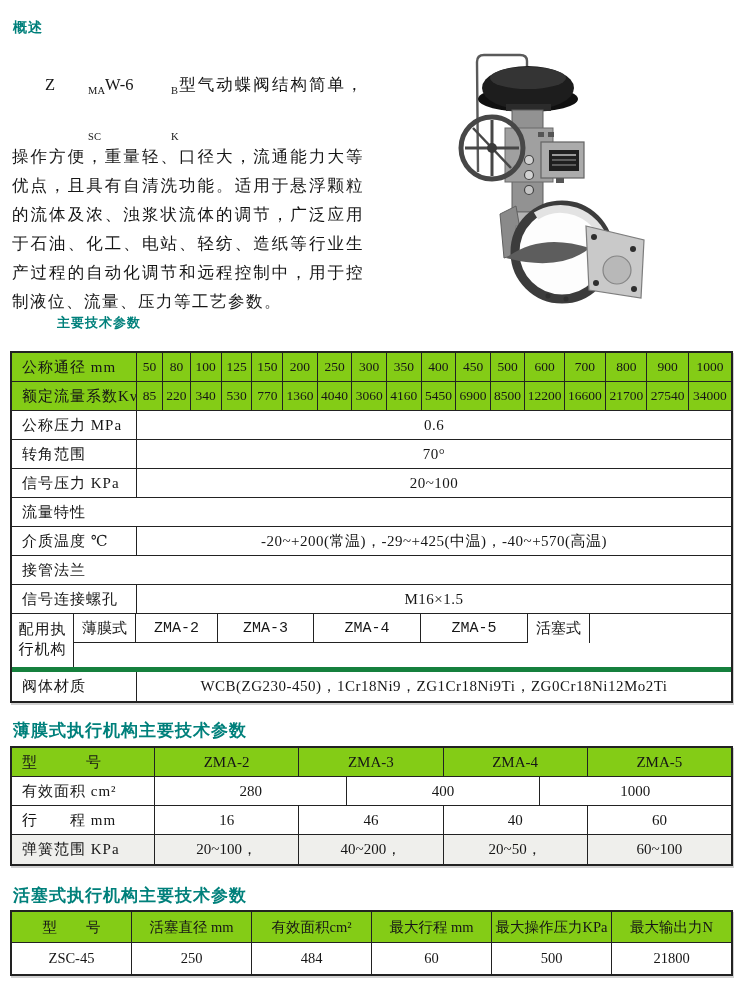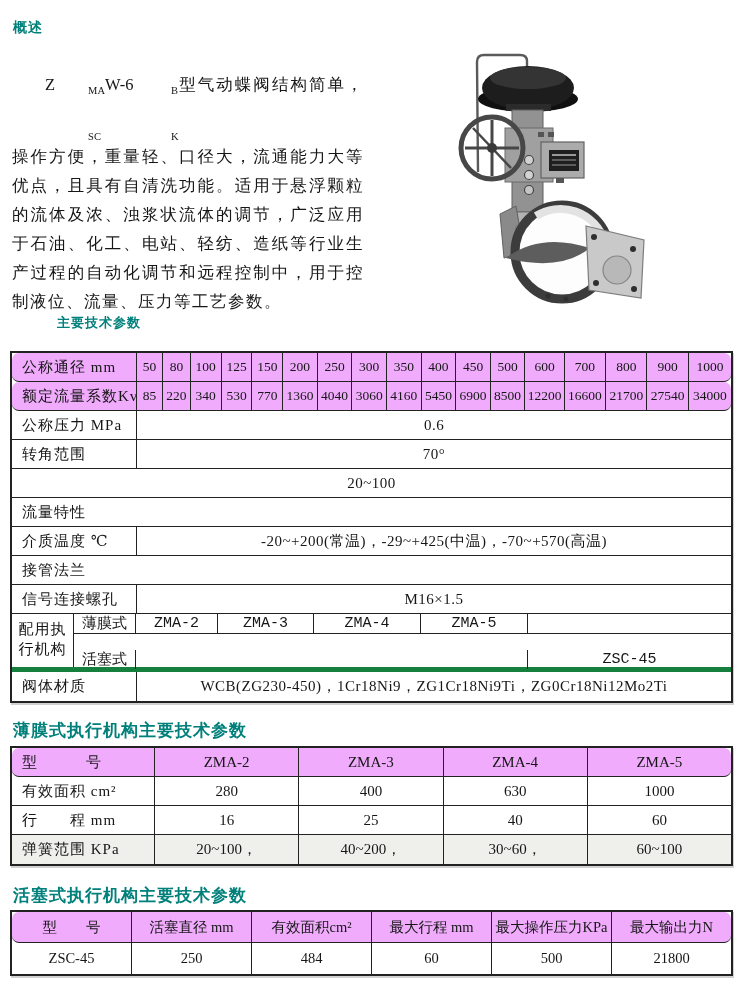--- a/index.html
+++ b/index.html
@@ -68,32 +68,32 @@
   .td {
     border-right: 1px solid #222;
     display: flex; align-items: center; justify-content: center;
     font-size: 15px;
     white-space: nowrap; overflow: hidden;
   }
   .td:last-child { border-right: none; }
   .lbl { justify-content: flex-start; padding-left: 10px; width: 125px; flex: none; letter-spacing: 1px; }
   .val { flex: 1 1 0; letter-spacing: .5px; }
   .num { font-size: 13.5px; }
-  .gray  { background: #f0abfc; border-radius: 7px; }
+  .gray  { background: #84cc16; }
   .gray2 { background: #efefec; }
 
   
   .act-row { display: flex; height: 58px; border-bottom: 5px solid #15803d; font-family: Liberation Mono, monospace; }
   .act-label {
     width: 62px; flex: none;
     border-right: 1px solid #222;
     display: flex; flex-direction: column; align-items: center; justify-content: center;
     font-size: 15px; line-height: 20px; letter-spacing: 1px;
   }
-  .act-right { flex: 1 1 0; display: flex; flex-direction: column; min-width: 0; gap: 16px; }
+  .act-right { flex: 1 1 0; display: flex; flex-direction: row; min-width: 0; }
   .act-sub { display: flex; height: 29px; }
   .act-sub.first { border-bottom: 1px solid #222; }
   .w-sub { width: 62px; flex: none; }
   .w-a { width: 82px; flex: none; }
   .w-b { width: 96px; flex: none; }
   .w-c { width: 107px; flex: none; }
   .w-sp { width: 392px; flex: none; }
   .fill { flex: 1 1 0; }
 
   
@@ -220,28 +220,29 @@
 
   <div class="tr">
     <div class="td lbl">公称压力 MPa</div>
     <div class="td val">0.6</div>
   </div>
   <div class="tr">
     <div class="td lbl">转角范围</div>
     <div class="td val">70°</div>
   </div>
   <div class="tr">
+    <div class="td lbl">信号压力 KPa</div>
     <div class="td val">20~100</div>
   </div>
   <div class="tr">
     <div class="td lbl">流量特性</div>
   </div>
   <div class="tr">
     <div class="td lbl">介质温度 ℃</div>
-    <div class="td val">-20~+200(常温)，-29~+425(中温)，-70~+570(高温)</div>
+    <div class="td val">-20~+200(常温)，-29~+425(中温)，-40~+570(高温)</div>
   </div>
   <div class="tr">
     <div class="td lbl">接管法兰</div>
   </div>
   <div class="tr">
     <div class="td lbl">信号连接螺孔</div>
     <div class="td val">M16×1.5</div>
   </div>
 
   <div class="act-row">
@@ -277,35 +278,34 @@
     <div class="td lbl">型　　　号</div>
     <div class="td">ZMA-2</div>
     <div class="td">ZMA-3</div>
     <div class="td">ZMA-4</div>
     <div class="td">ZMA-5</div>
   </div>
   <div class="tr">
     <div class="td lbl">有效面积 cm²</div>
     <div class="td">280</div>
     <div class="td">400</div>
-    <div class="td">630</div>
     <div class="td">1000</div>
   </div>
   <div class="tr">
     <div class="td lbl">行　　程 mm</div>
     <div class="td">16</div>
-    <div class="td">25</div>
+    <div class="td">46</div>
     <div class="td">40</div>
     <div class="td">60</div>
   </div>
   <div class="tr gray2">
     <div class="td lbl">弹簧范围 KPa</div>
     <div class="td">20~100，</div>
     <div class="td">40~200，</div>
-    <div class="td">30~60，</div>
+    <div class="td">20~50，</div>
     <div class="td">60~100</div>
   </div>
 </div>
 
 <div class="tbl" id="piston-table">
   <div class="tr gray">
     <div class="td">型　　号</div>
     <div class="td">活塞直径 mm</div>
     <div class="td">有效面积cm²</div>
     <div class="td">最大行程 mm</div>

